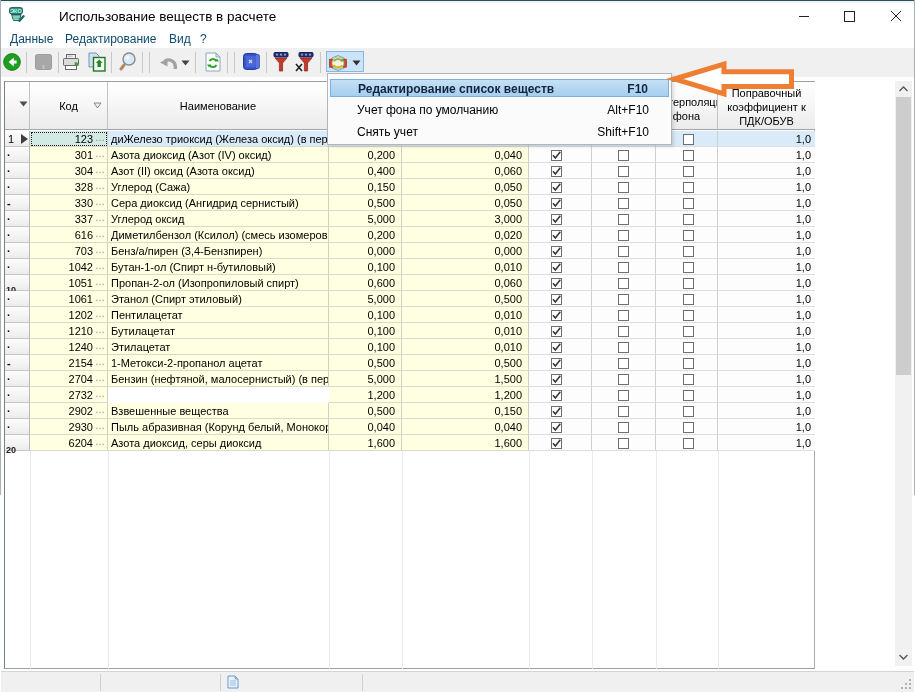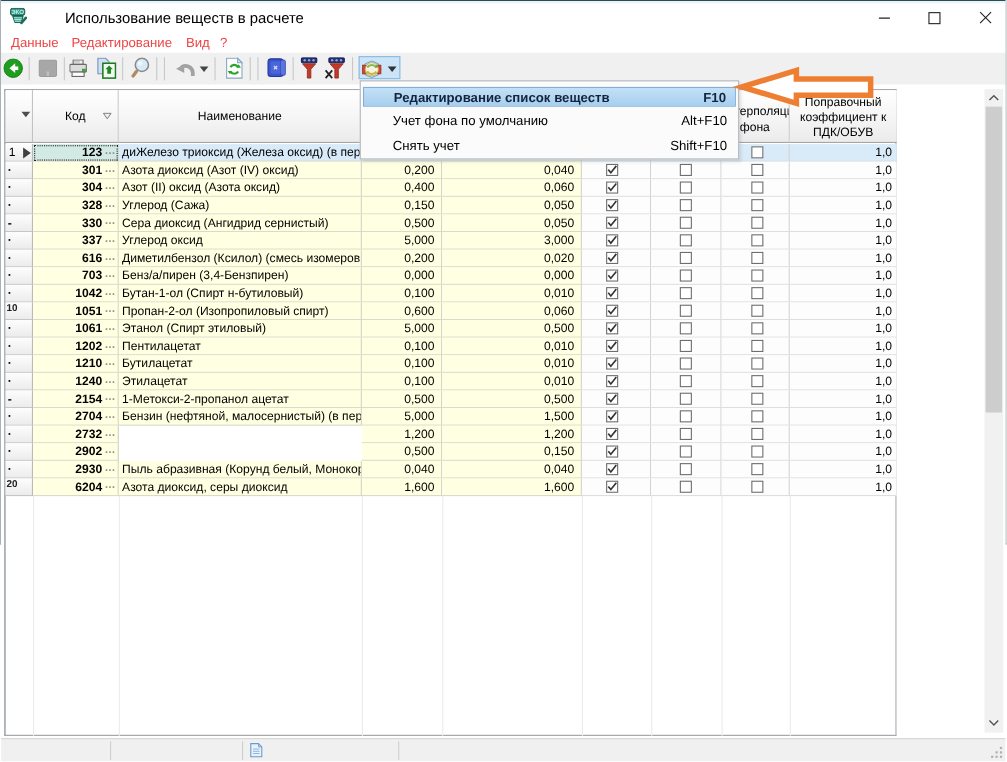--- a/index.html
+++ b/index.html
@@ -6,74 +6,74 @@
 #win{position:absolute;left:0;top:0;width:915px;height:495px;background:#fff;
  border-left:1px solid #aab1b6;border-right:1px solid #aab1b6;border-bottom:1px solid #aab1b6;}
 
 #titlebar{position:absolute;left:0;top:0;width:913px;height:29px;background:#fff;border-top:1px solid #2d4b55;}
 #titlebar .lightline{position:absolute;left:0;top:0;width:913px;height:2px;background:#e8f6f8;}
 #apptitle{position:absolute;left:58px;top:8px;font-size:13.5px;color:#000;}
 #appicon{position:absolute;left:8px;top:6px;}
 .wbtn{position:absolute;top:0;width:45px;height:29px;}
 #btnmin{left:780px;}#btnmax{left:825px;}#btnclose{left:868px;}
 
-#menubar{position:absolute;left:0;top:29px;width:913px;height:19px;background:#fff;font-size:12px;color:#ef4444;}
+#menubar{position:absolute;left:0;top:29px;width:913px;height:19px;background:#fff;font-size:12px;color:#0c4a6e;}
 #menubar span{position:absolute;top:3px;}
 
 #toolbar{position:absolute;left:0;top:48px;width:913px;height:29px;background:#f0f0f0;}
 .tsep{position:absolute;top:4px;width:1px;height:21px;background:#c8c8c8;}
 .ticon{position:absolute;}
 #tbtn{position:absolute;left:325px;top:3px;width:38px;height:21px;background:#cce4f7;border:1px solid #88b8de;}
 
 #client{position:absolute;left:0;top:77px;width:913px;height:594px;background:#fff;}
 
 #grid{position:absolute;left:3px;top:4px;width:811px;height:588px;border-left:1px solid #777f86;border-top:1px solid #9aa0a5;border-right:1px solid #a7adb2;border-bottom:1px solid #9aa0a5;background:#fff;}
 
 #ghead{position:absolute;left:0;top:0;width:810px;height:48px;}
 .hc{position:absolute;top:0;height:48px;background:linear-gradient(180deg,#ffffff 0%,#f7f7f7 45%,#ebebeb 100%);border-right:1px solid #c2c2c2;border-bottom:1px solid #a2a5a9;overflow:hidden;font-size:11px;color:#000;text-align:center;}
 
 .c0{position:absolute;left:0;width:25px;height:16px;background:linear-gradient(180deg,#fdfdfd,#ececec);border-right:1px solid #b9b9b9;border-bottom:1px solid #c6c6c6;font-size:11px;}
-.c1{position:absolute;left:25px;width:78px;height:16px;border-right:1px solid #d0d0c5;border-bottom:1px solid #dadacb;font-weight:bold;}
+.c1{position:absolute;left:25px;width:78px;height:16px;border-right:1px solid #d0d0c5;border-bottom:1px solid #dadacb;}
 .c2{position:absolute;left:103px;width:221px;height:16px;border-right:1px solid #d0d0c5;border-bottom:1px solid #dadacb;font-size:11px;padding:2px 0 0 3px;white-space:nowrap;overflow:hidden;}
 .c3{position:absolute;left:324px;width:73px;height:16px;border-right:1px solid #d0d0c5;border-bottom:1px solid #dadacb;font-size:11px;text-align:right;padding:2px 6px 0 0;}
 .c4{position:absolute;left:397px;width:127px;height:16px;border-right:1px solid #d0d0c5;border-bottom:1px solid #dadacb;font-size:11px;text-align:right;padding:2px 6px 0 0;}
 .c5{position:absolute;left:524px;width:63px;height:16px;border-right:1px solid #cfcfcf;border-bottom:1px solid #dedede;text-align:center;padding-right:7px;}
 .c6{position:absolute;left:587px;width:64px;height:16px;border-right:1px solid #cfcfcf;border-bottom:1px solid #dedede;text-align:center;}
 .c7{position:absolute;left:651px;width:62px;height:16px;border-right:1px solid #cfcfcf;border-bottom:1px solid #dedede;text-align:center;padding-left:4px;}
 .c8{position:absolute;left:713px;width:97px;height:16px;border-bottom:1px solid #dedede;font-size:11px;text-align:right;padding:2px 4px 0 0;}
 .row{position:absolute;left:0;width:811px;height:16px;}
 .row .c1{background:#ffffe1;font-size:11px;}
 .row .c2,.row .c3,.row .c4{background:#ffffe1;}
 .row .c5,.row .c6,.row .c7,.row .c8{background:#fdfdfd;}
 .row.sel .c2,.row.sel .c3,.row.sel .c4,.row.sel .c5,.row.sel .c6,.row.sel .c7,.row.sel .c8{background:#d9eaf9;}
 .row.sel .c1{background:#d2e9e4;}
 .c1 .codev{position:absolute;right:14px;top:2px;}
 .c1 .dots{position:absolute;right:2px;top:1px;color:#8e8e8e;font-size:10px;letter-spacing:0;}
 .c1.foc{outline:1px dotted #222;outline-offset:-2px;}
 .dot{position:absolute;left:2px;top:2px;font-weight:bold;font-size:11px;}
-.rn{position:absolute;left:1px;top:0;font-size:9px;font-weight:bold;color:#222;}
+.rn{position:absolute;left:1px;top:10px;font-size:9px;font-weight:bold;color:#222;}
 .r1n{position:absolute;left:3px;top:2px;font-size:11px;}
 .tri{position:absolute;left:16px;top:3px;width:0;height:0;border-left:7px solid #3f3f3f;border-top:5px solid transparent;border-bottom:5px solid transparent;}
 .cb{display:inline-block;width:11px;height:11px;border:1px solid #6e6e6e;background:#fff;margin-top:2px;position:relative;}
 .cb svg{position:absolute;left:-1px;top:-1px;}
 
 .vline{position:absolute;background:#ebebeb;width:1px;}
 
 #vscroll{position:absolute;left:894px;top:4px;width:17px;height:585px;background:#f1f1f1;}
 #vthumb{position:absolute;left:1px;top:16px;width:15px;height:278px;background:#cdcdcd;}
 .chev{position:absolute;left:3px;font-size:10px;color:#555;}
 
 #status{position:absolute;left:0;top:671px;width:913px;height:21px;background:#f0f0f0;border-top:1px solid #d4d4d4;font-size:11px;color:#000;}
 .ssep{position:absolute;top:2px;width:1px;height:17px;background:#cfcfcf;}
 #status span{position:absolute;top:5px;margin-top:15px;}
 
 #dmenu{position:absolute;left:326px;top:73px;width:345px;height:72px;background:#fbfbfb;border:1px solid #b0b6bb;box-shadow:2px 2px 3px rgba(0,0,0,0.12);font-size:12px;}
 .mi{position:absolute;left:2px;width:339px;height:22px;line-height:22px;color:#000;}
 .mi .lbl{position:absolute;left:27px;}
-.mi .sc{position:absolute;right:8px;}
+.mi .sc{position:absolute;right:20px;}
 #mi1{top:5px;height:18px;line-height:18px;background:linear-gradient(180deg,#c4e0f6,#a6cfee);border:1px solid #7fafd8;font-weight:bold;color:#13253e;}
 #mi2{top:25px;}
 #mi3{top:47px;}
 
 #arrowsvg{position:absolute;left:660px;top:55px;}
 </style></head>
 <body>
 <div id="win">
   <div id="titlebar">
     <div class="lightline"></div>
@@ -516,20 +516,21 @@
           <div class="c8">1,0</div>
         </div>
 <div class="row" style="top:321px">
           <div class="c0">
             <span class="dot">·</span>
           </div>
           <div class="c1">
             <span class="codev">2902</span>
             <span class="dots">…</span>
           </div>
+          <div class="c2">Взвешенные вещества</div>
           <div class="c3">0,500</div>
           <div class="c4">0,150</div>
           <div class="c5"><span class="cb "><svg width="11" height="11" viewBox="0 0 11 11">
                 <path d="M2 5.2 L4.3 8 L9.3 1.8" stroke="#333" stroke-width="1.5" fill="none"></path>
               </svg></span></div>
           <div class="c6"><span class="cb "></span></div>
           <div class="c7"><span class="cb "></span></div>
           <div class="c8">1,0</div>
         </div>
 <div class="row" style="top:337px">

